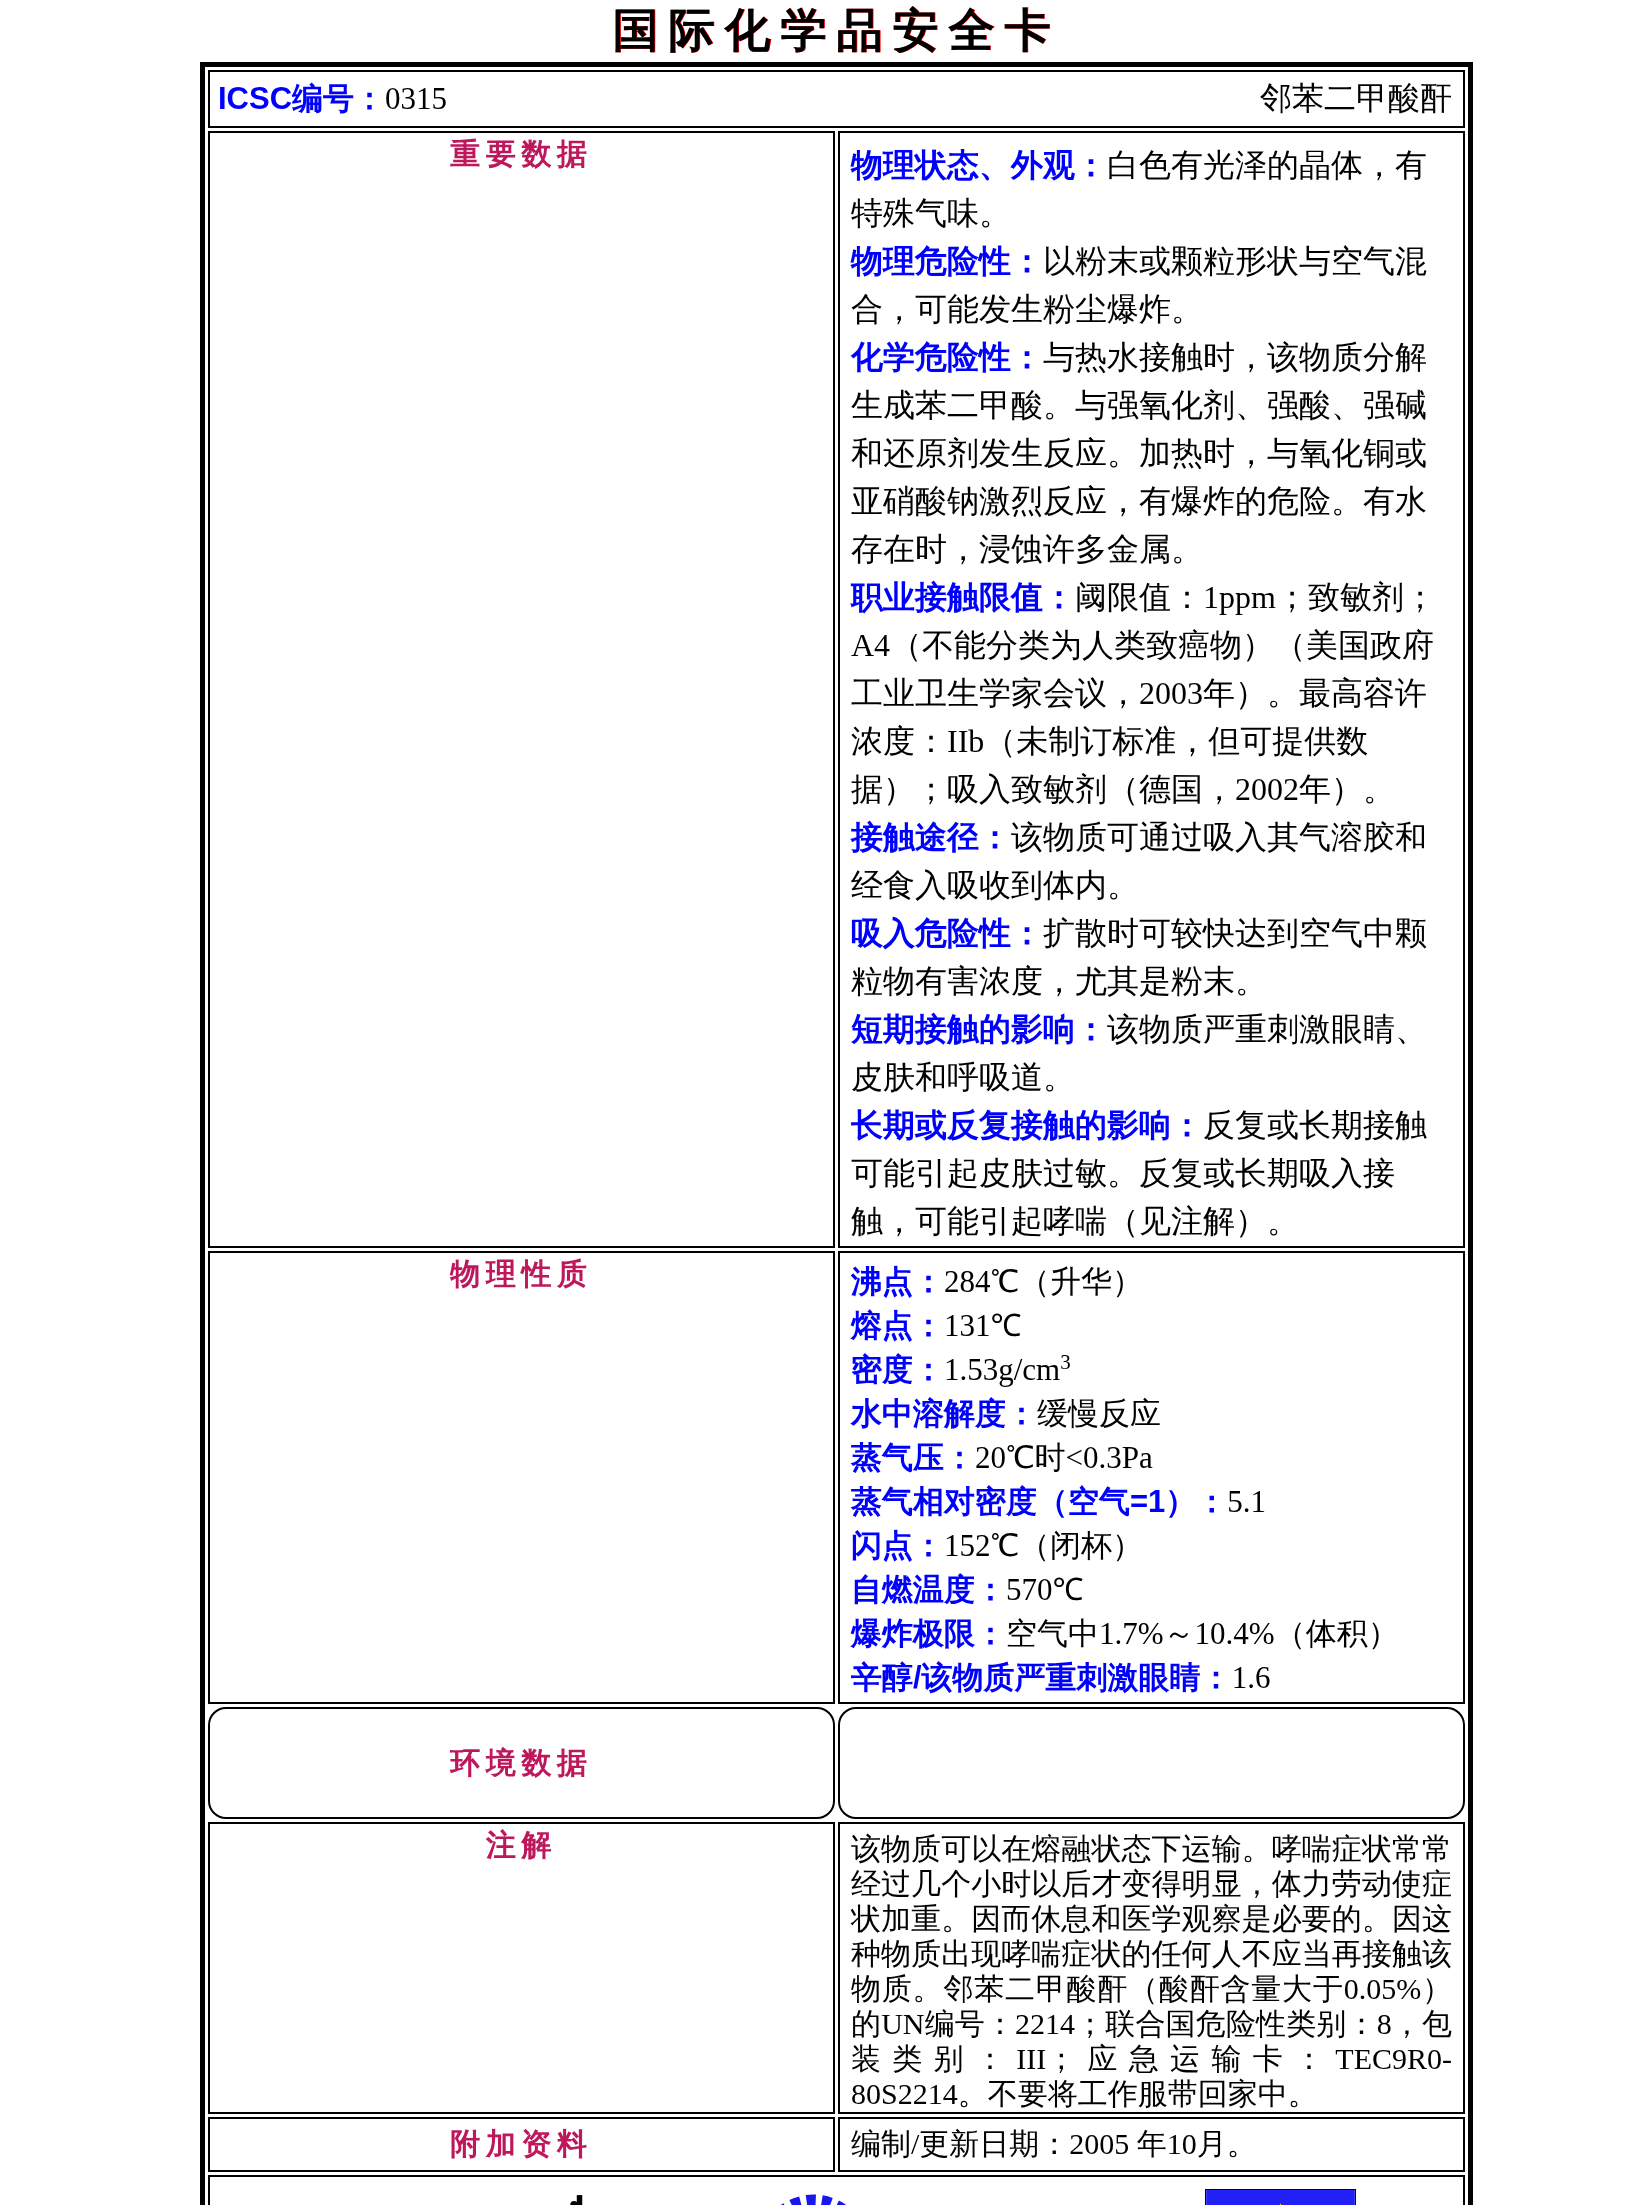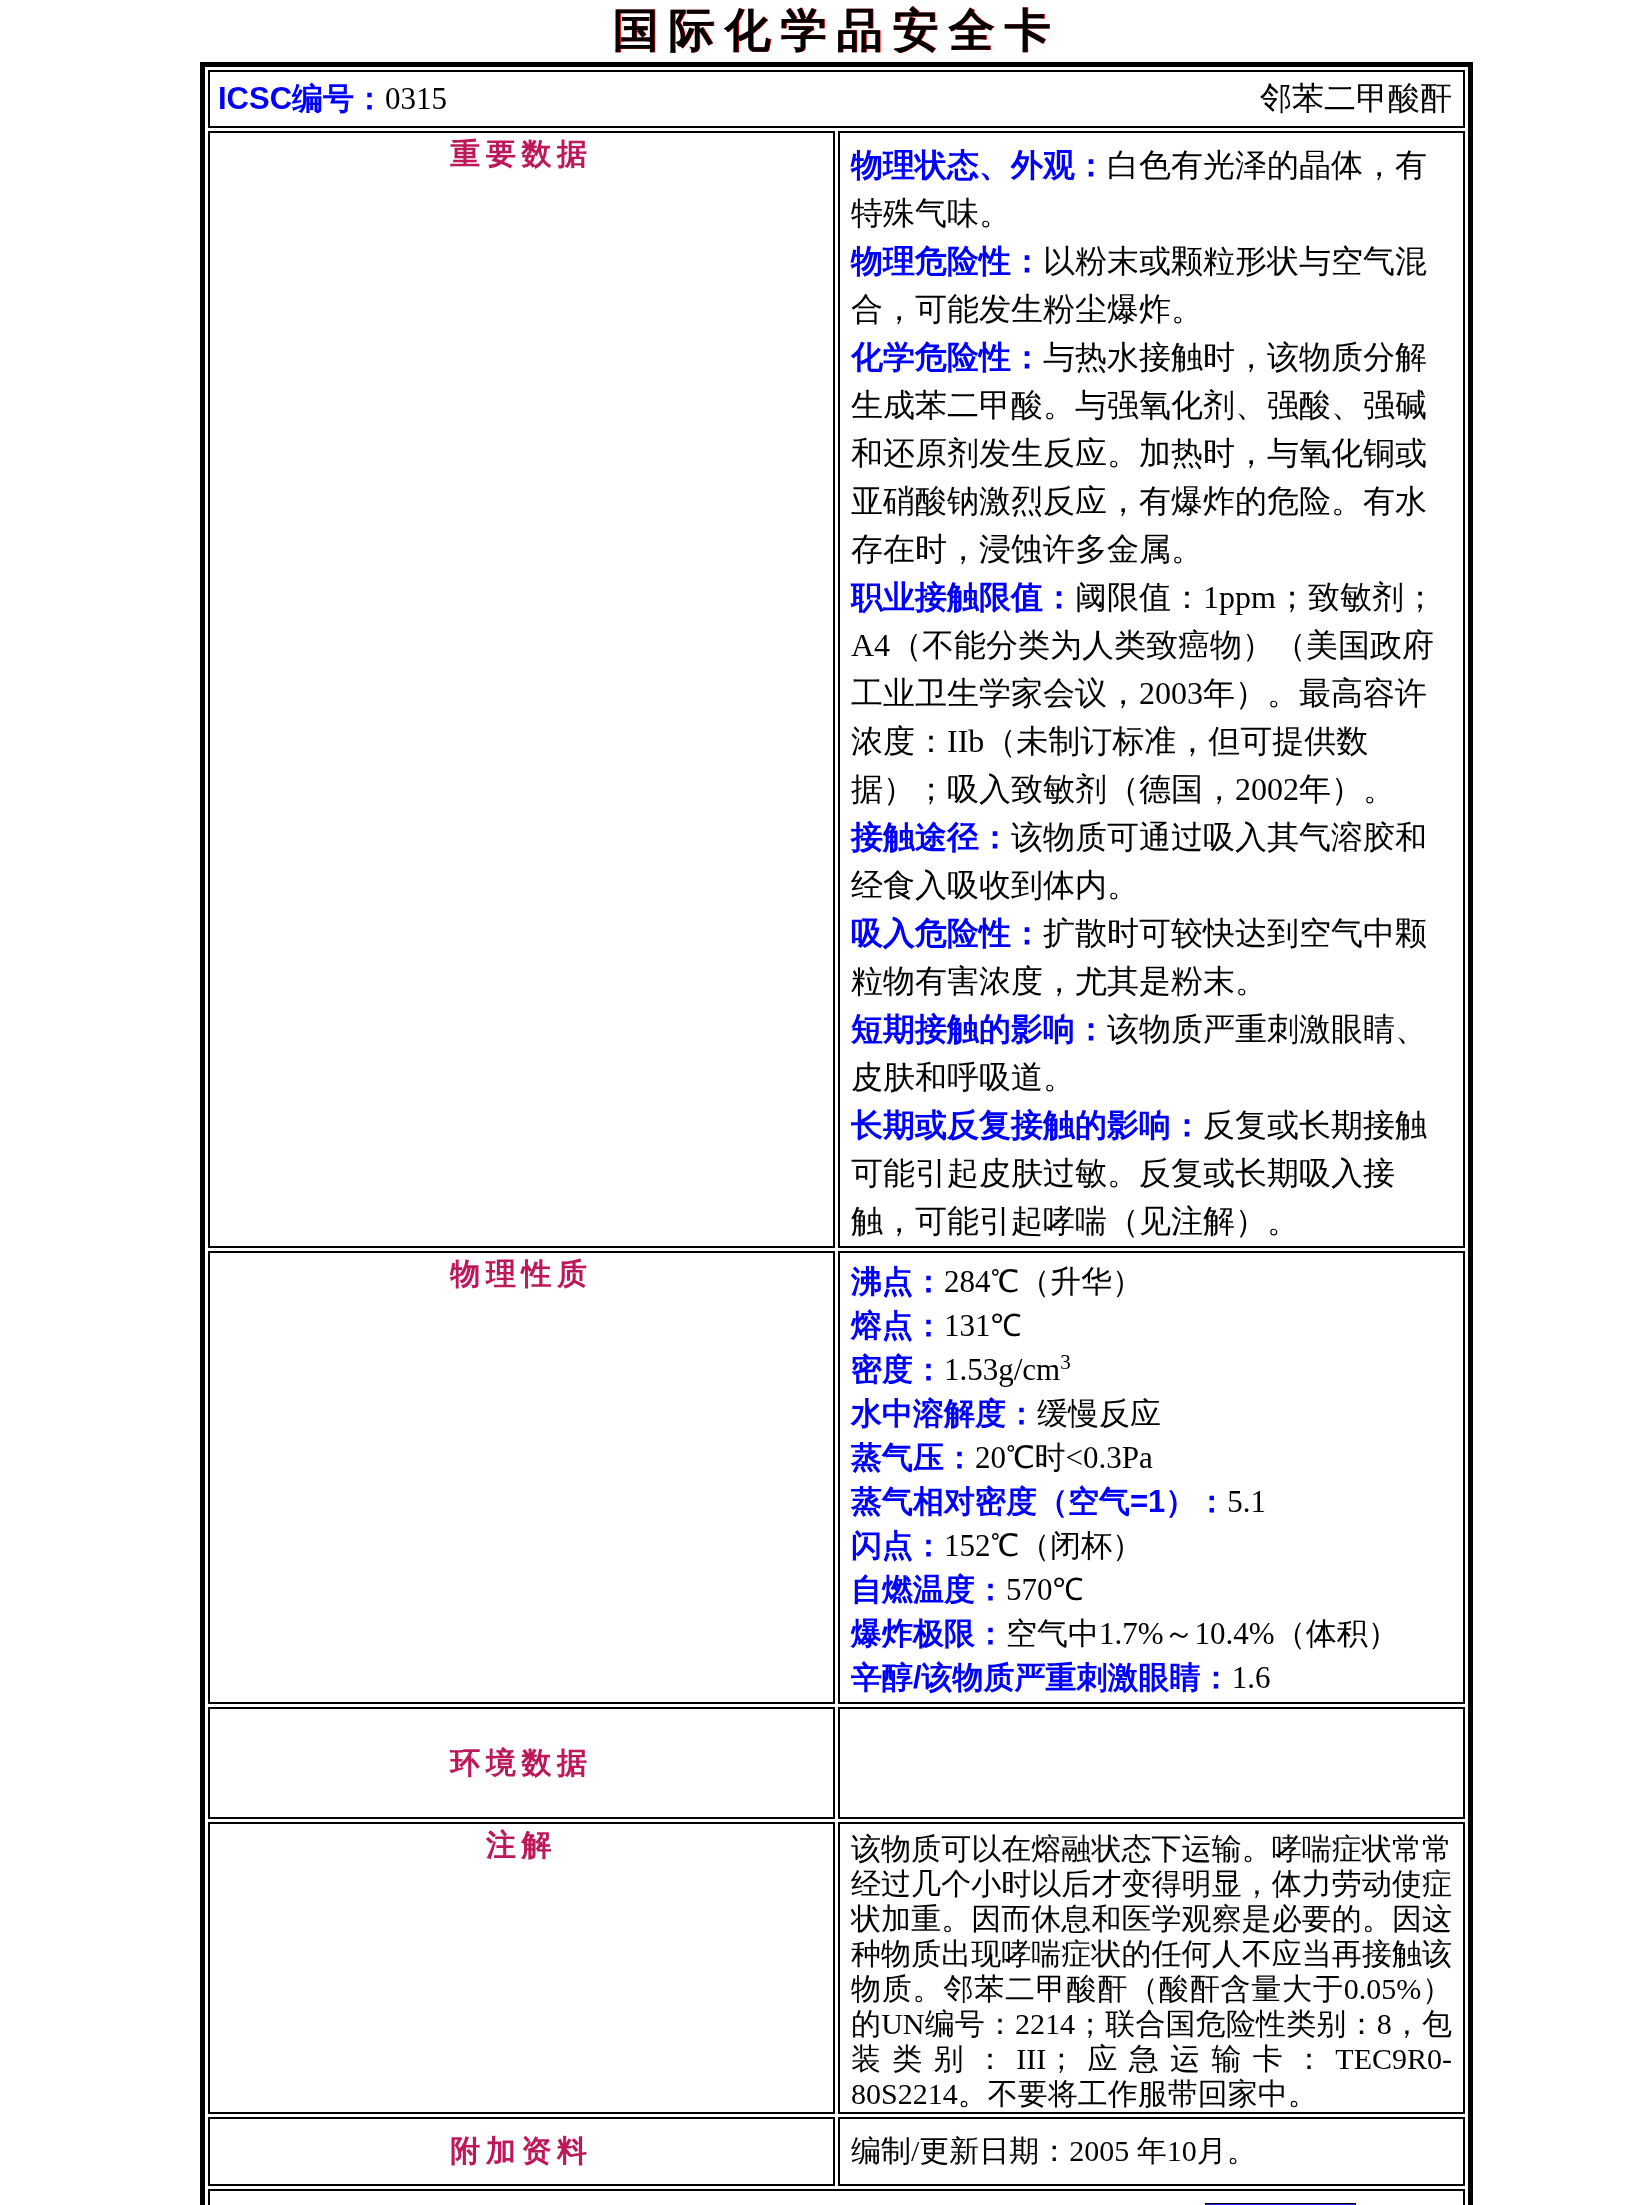--- a/index.html
+++ b/index.html
@@ -26,27 +26,27 @@
   
   .imp-cell{height:662px;vertical-align:top;}
   .imp-wrap{padding:7px 10px 0 10px;font-size:32px;line-height:48px;}
   .imp-wrap p{margin:0;}
   
   .phys-cell{height:447px;vertical-align:top;}
   .phys-wrap{padding:5.6px 10px 0 10px;font-size:31px;line-height:44px;}
   .phys-wrap .row{white-space:nowrap;}
   sup.supsc{font-size:21px;vertical-align:super;line-height:0;}
   
-  .env-cell{height:106px;}
+  .env-cell{height:106px;border-radius:18px;}
   
   .notes-cell{height:187px;vertical-align:top;}
   .notes-wrap{padding:5.6px 10px 0 10px;font-size:30px;line-height:35px;text-align:justify;}
   
   .add-cell{height:39px;}
-  .add-wrap{padding:11px 10px;font-size:30px;}
+  .add-wrap{padding:4px 10px;font-size:30px;}
   
   .logos-cell{height:192px;vertical-align:top;}
   .logo-strip{display:flex;justify-content:space-between;align-items:flex-start;padding:11.3px 106px 0 10px;}
   .ipcs-block{font-family:"Liberation Sans",sans-serif;padding-top:31px;width:190px;}
   .eu-flag{border:1.4px solid #000;display:block;}
   svg{display:block;}
 </style>
 </head>
 <body>
 

